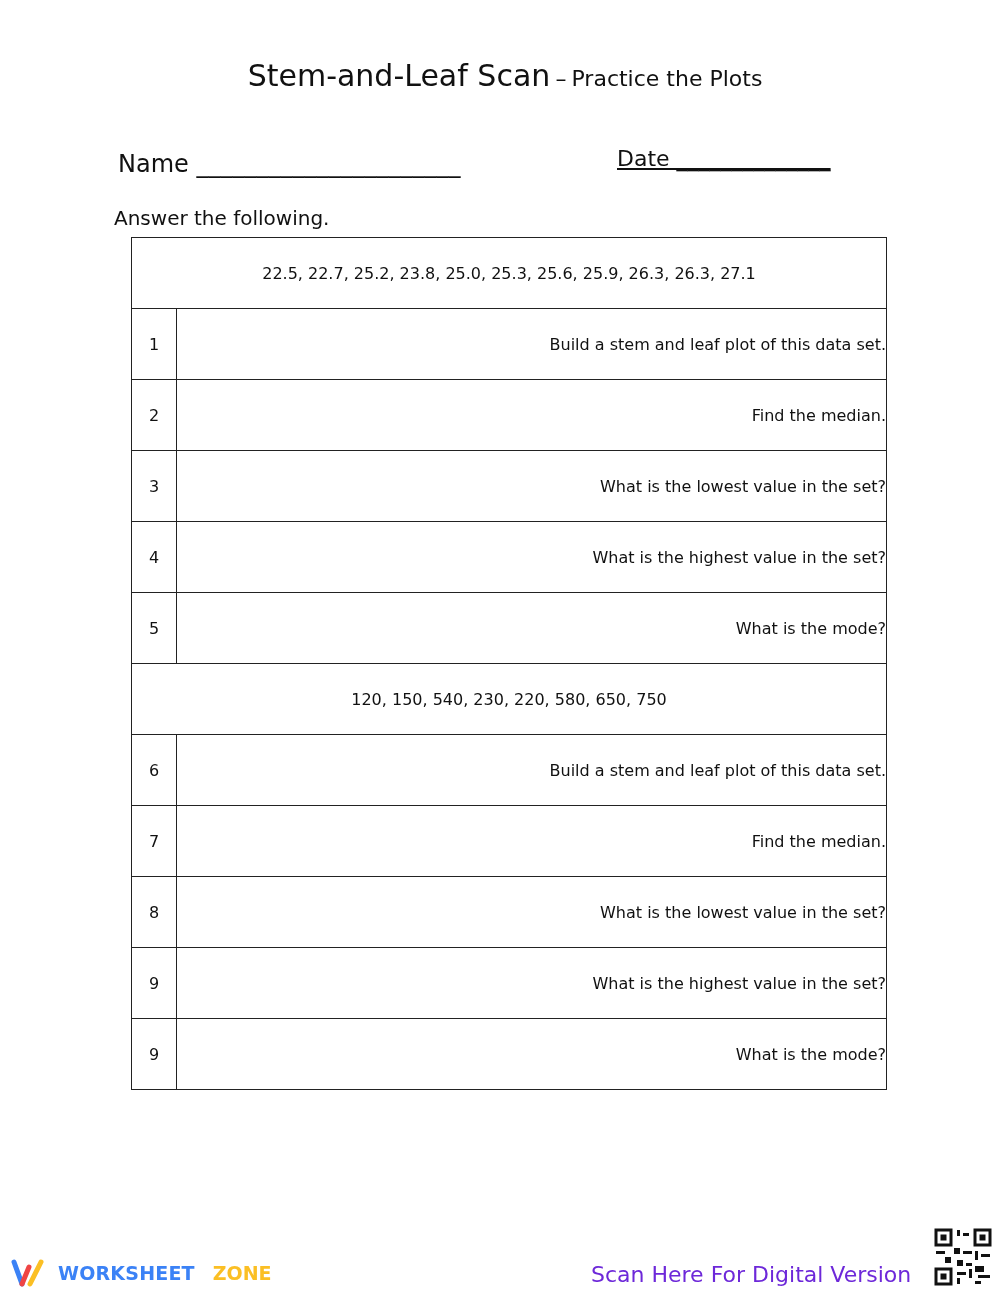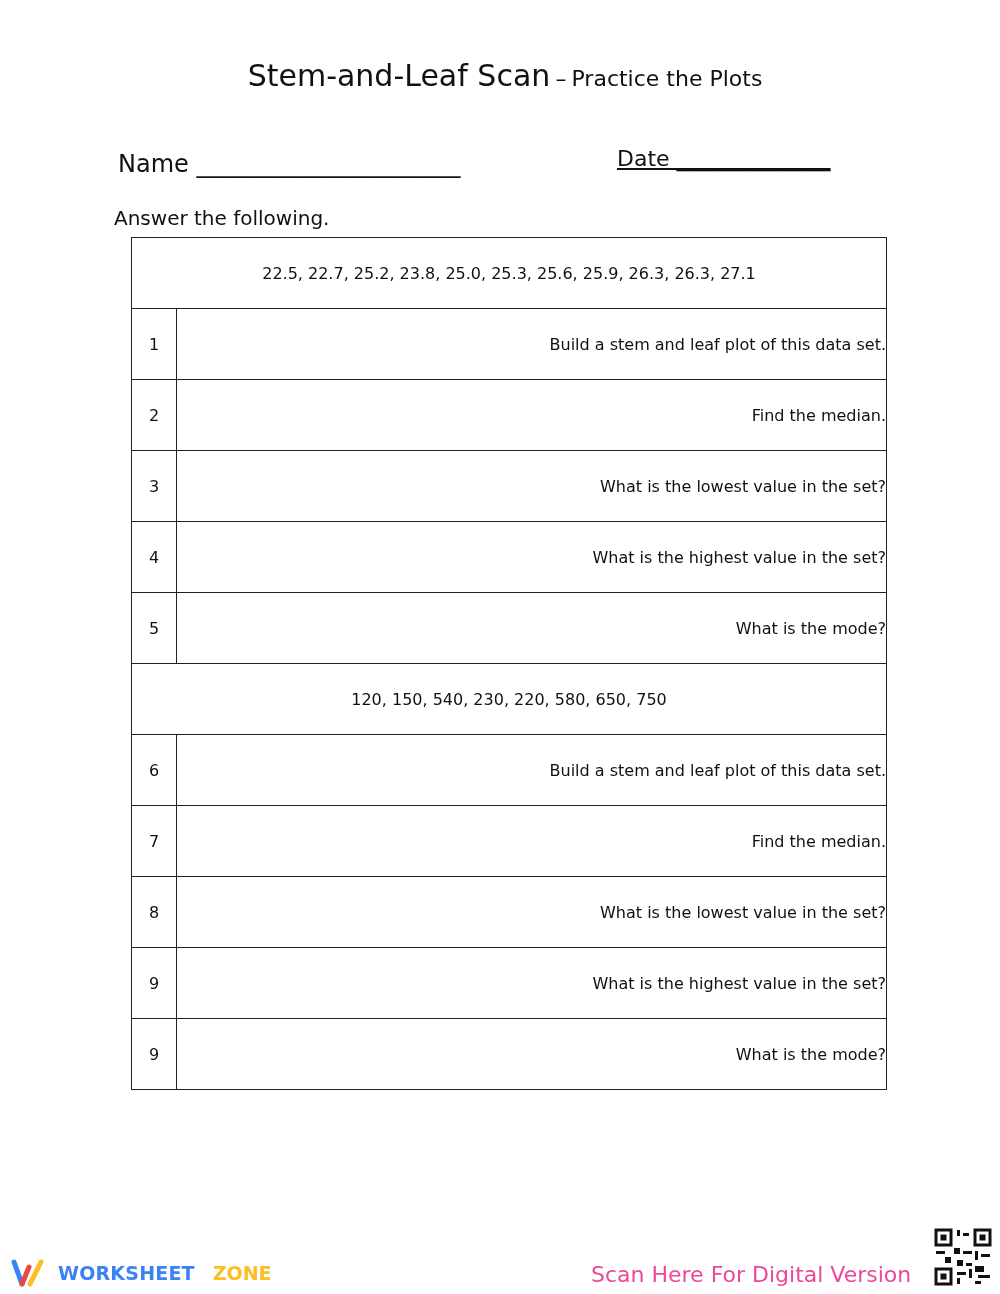--- a/index.html
+++ b/index.html
@@ -11,21 +11,21 @@
   .daterow { position:absolute; top:146px; left:617px; font-size:22px; white-space:nowrap;text-decoration:underline; }
   .instr { position:absolute; top:206px; left:114px; font-size:20px; }
   table.ws { position:absolute; top:237px; left:131px; width:756px; border-collapse:collapse; font-size:16px; }
   table.ws td { border:1.5px solid #222; height:70px; padding:0; vertical-align:middle; }
   td.data { text-align:center; }
   td.num { width:44px; text-align:center; }
   td.q { padding-left:8px !important;text-align:right; }
   .logo { position:absolute; left:10px; top:1258px; display:flex; align-items:center; }
   .logo .w1 { font-size:19px; font-weight:bold; color:#3b82f6; margin-left:12px; letter-spacing:0.2px;}
   .logo .w2 { font-size:19px; font-weight:bold; color:#fbbf24; margin-left:18px; }
-  .scan { position:absolute; left:591px; top:1262px; font-size:22px; color:#ec4899; white-space:nowrap; }
+  .scan { position:absolute; left:591px; top:1262px; font-size:22px; color:#6d28d9; white-space:nowrap; }
   .qr { position:absolute; left:933px; top:1227px; width:60px; height:60px; background:#eee; }
 </style>
 </head>
 <body>
 
 <div class="title">
   <span class="main">Stem-and-Leaf Scan</span>
   <span class="sub">–</span>
   <span class="sub">Practice the Plots</span>
 </div>

